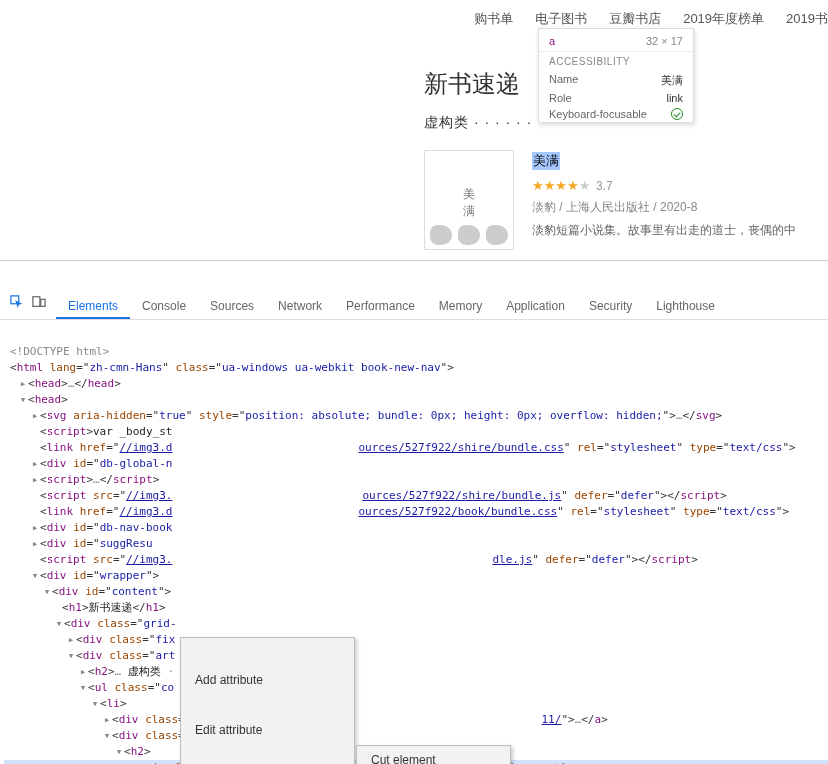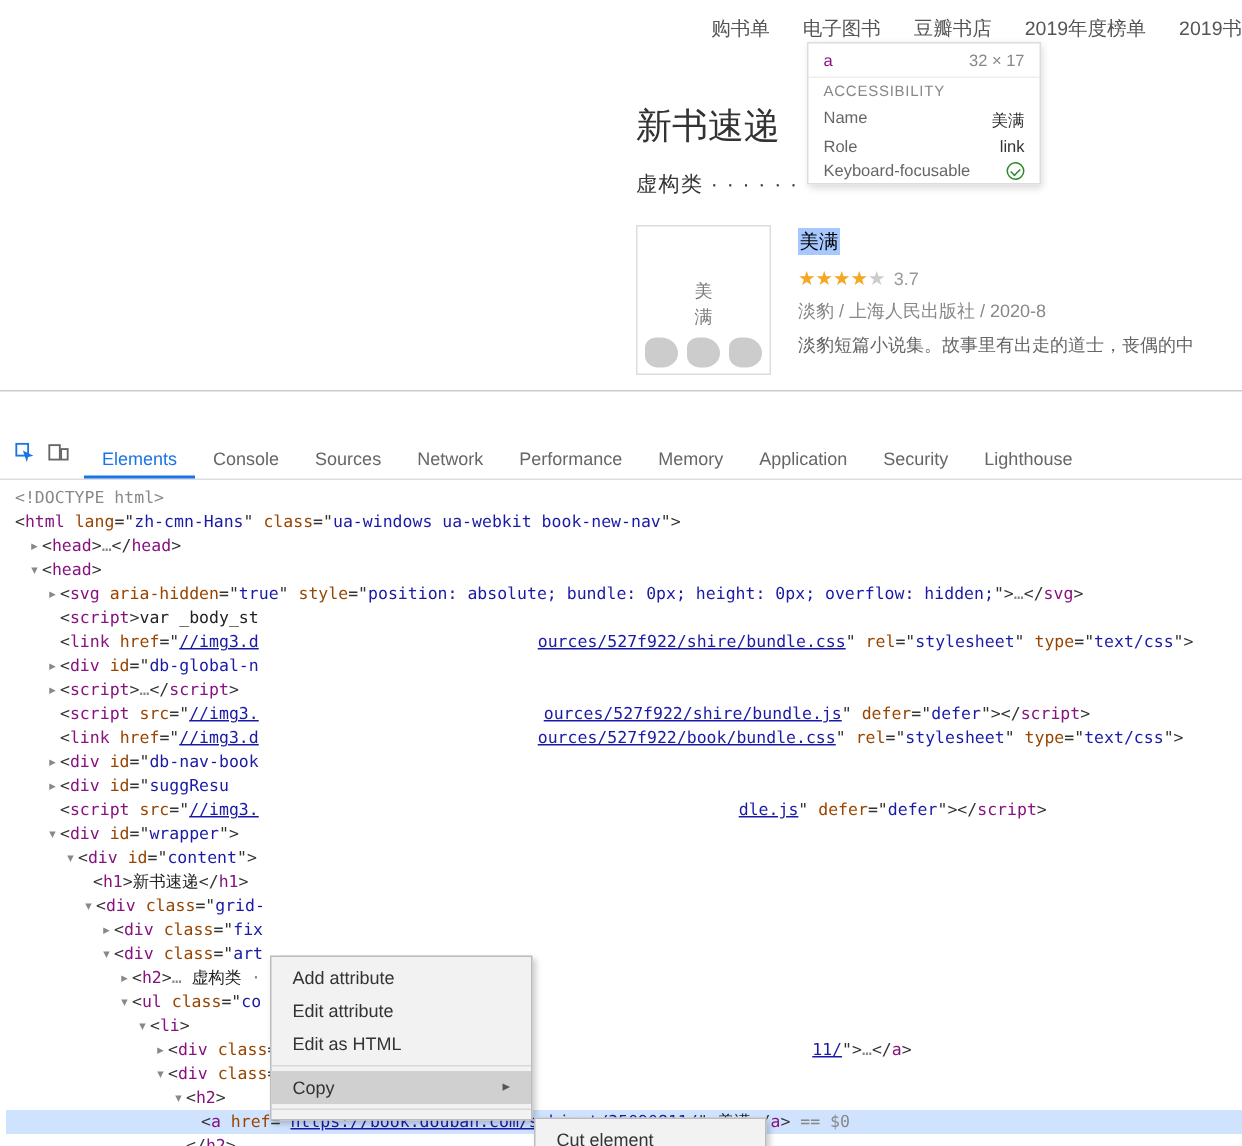--- a/index.html
+++ b/index.html
@@ -42,29 +42,29 @@
   .dt-icon svg { width:14px; height:14px; }
   .dt-icon.active { color: #1a73e8; }
   .dt-tabs { display:flex; margin-left: 6px; gap: 0; font-size:12px; color:#666;}
   .dt-tab { padding: 7px 12px 6px; cursor:pointer; }
   .dt-tab.active { color:#1a73e8; border-bottom: 2px solid #1a73e8; }
 
   .dom-tree { flex:1; overflow:hidden; font-family: Menlo, Consolas, monospace; font-size: 11px; line-height: 16px; padding: 4px 0 0 4px; color:#333; position:relative;}
   .tagc { color:#881280; }
   .attrk { color:#994500; }
   .attrv { color:#1a1aa6; }
-  .gray { color:#888; }
+  .gray { color:#888;margin-top:20px; }
   .textnode { color:#222; }
   .selblue { color:#1a1aa6; text-decoration: underline; }
   .dom-line { padding-left: 0; white-space: nowrap; }
   .tw { display:inline-block; width:10px; text-align:center; color:#888; cursor:pointer;}
   .dom-line.sel-row { background:#cfe3ff; }
 
   .ctx-menu { position:absolute; top:376px; left:180px; width:175px; background:#f2f2f2; border:1px solid #bcbcbc; box-shadow: 2px 2px 4px rgba(0,0,0,0.2); font-size:12px; color:#333; padding: 3px 0;}
-  .ctx-item { padding: 4px 14px; display:flex; justify-content:space-between; align-items:flex-start;}
+  .ctx-item { padding: 4px 14px; display:flex; justify-content:space-between; align-items:flex-start;margin-top:28px;}
   .ctx-item.hl { background:#d0d0d0; }
   .ctx-sep { height:1px; background:#d8d8d8; margin:3px 0;}
   .ctx-arrow { font-size:10px; color:#555;}
 
   .sub-menu { position:absolute; top:484px; left:356px; width:155px; background:#f2f2f2; border:1px solid #bcbcbc; box-shadow: 2px 2px 4px rgba(0,0,0,0.2); font-size:12px; color:#333; padding: 3px 0;}
   .sub-item { padding: 4px 14px; }
 </style>
 </head>
 <body>
 

